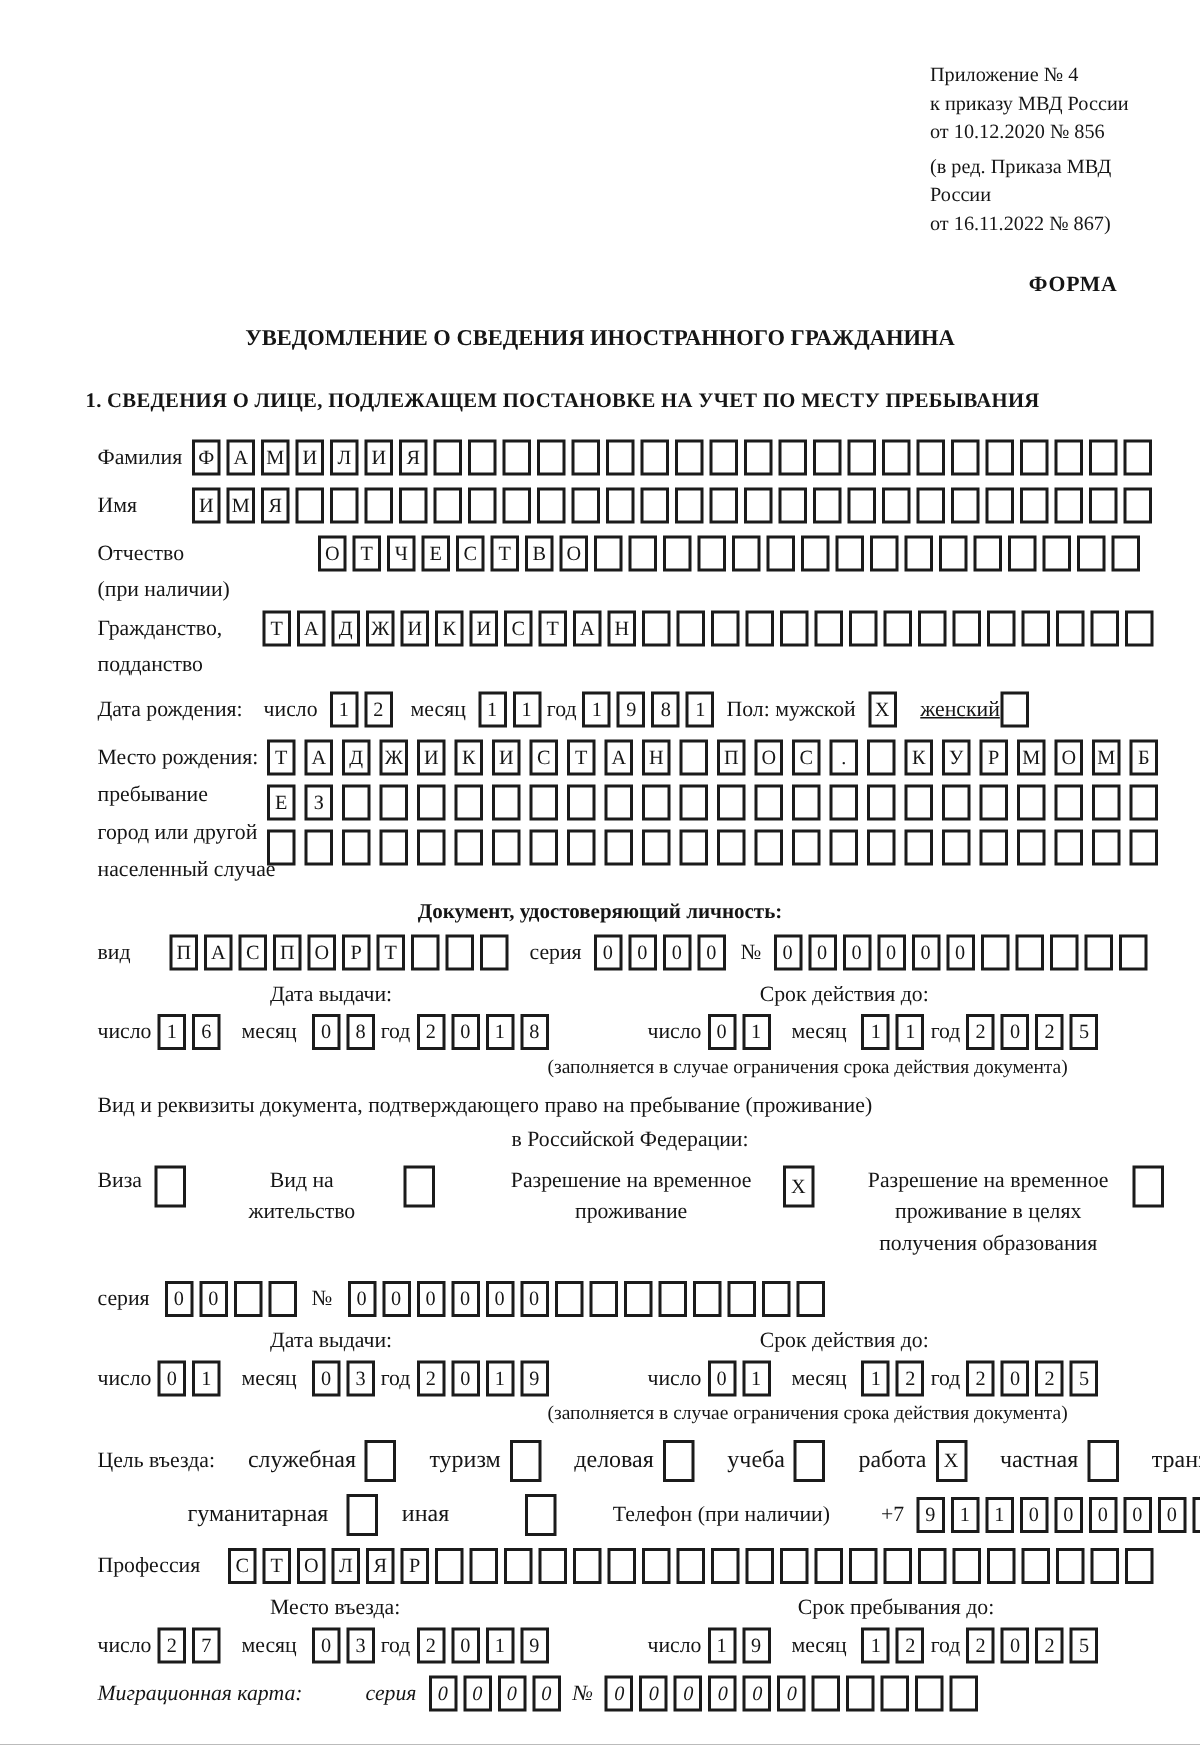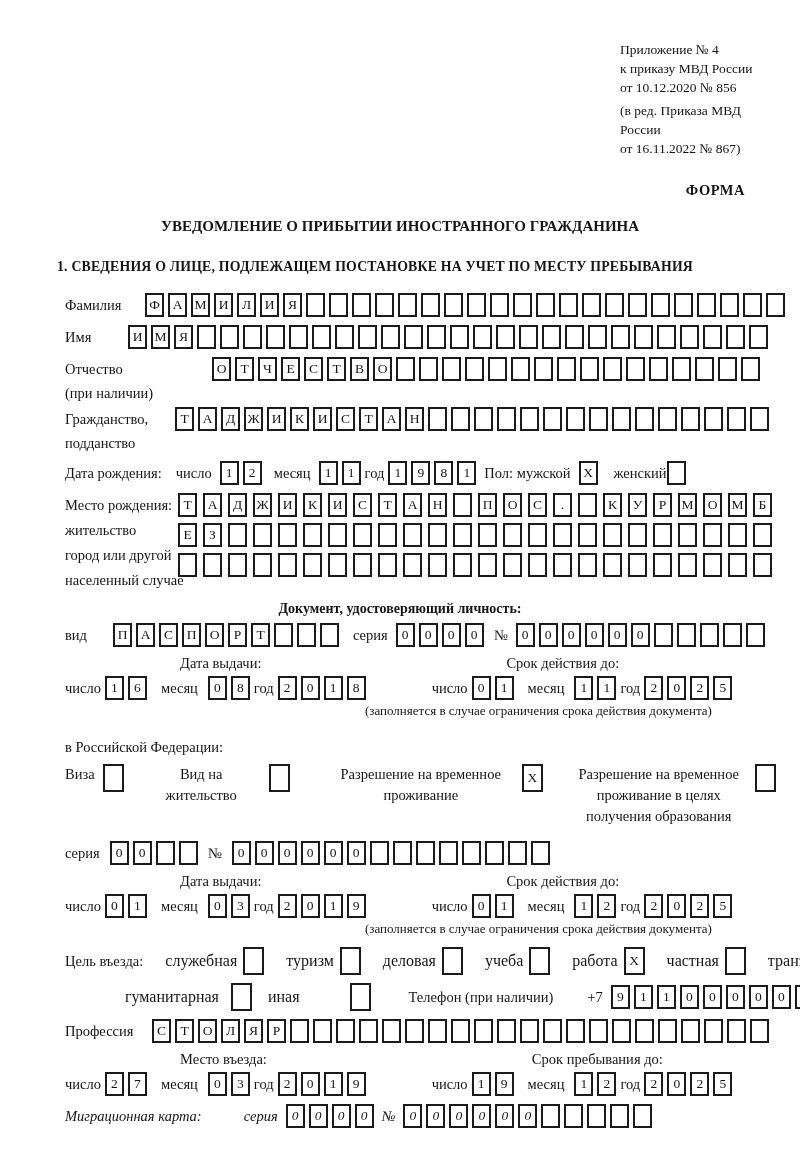--- a/index.html
+++ b/index.html
@@ -54,26 +54,26 @@
     <div>к приказу МВД России</div>
     <div>от 10.12.2020 № 856</div>
     <div class="gap"></div>
     <div>(в ред. Приказа МВД России</div>
     <div>от 16.11.2022 № 867)</div>
   </div>
 
   <div class="forma">ФОРМА</div>
 
   <div class="title">
-    <div>УВЕДОМЛЕНИЕ О ПРИБЫТИИ ИНОСТРАННОГО ГРАЖДАНИНА</div>
+    <div>УВЕДОМЛЕНИЕ О СВЕДЕНИЯ ИНОСТРАННОГО ГРАЖДАНИНА</div>
   </div>
 
   <div class="section">1. СВЕДЕНИЯ О ЛИЦЕ, ПОДЛЕЖАЩЕМ ПОСТАНОВКЕ НА УЧЕТ ПО МЕСТУ ПРЕБЫВАНИЯ</div>
 
-  <div class="row" style="margin-top:18px;gap:17px;">
+  <div class="row" style="margin-top:18px;">
     <span class="lbl" style="width:63px;">Фамилия</span>
     <span class="cells">
         <span class="cell">Ф</span>
         <span class="cell">А</span>
         <span class="cell">М</span>
         <span class="cell">И</span>
         <span class="cell">Л</span>
         <span class="cell">И</span>
         <span class="cell">Я</span>
         <span class="cell"></span>
@@ -218,30 +218,30 @@
     <span class="cells">
         <span class="cell">1</span>
         <span class="cell">9</span>
         <span class="cell">8</span>
         <span class="cell">1</span>
       </span>
     <span class="sub" style="margin-left:4px;margin-right:8px;">Пол: мужской</span>
     <span class="cells">
         <span class="cell">X</span>
       </span>
-    <span class="sub" style="margin-left:12px;margin-right:0;">женский</span>
+    <span class="sub" style="margin-left:12px;margin-right:0;text-decoration:underline;">женский</span>
     <span class="cells">
         <span class="cell"></span>
       </span>
   </div>
 
   <div class="rowtop" style="margin-top:8px;">
     <span class="lblcol" style="width:113px;line-height:25px;">
       <span>Место рождения:</span>
-      <span>жительство</span>
+      <span>пребывание</span>
       <span>город или другой</span>
       <span>населенный случае</span>
     </span>
     <span class="colstack">
       <span class="cells wide">
           <span class="cell">Т</span>
           <span class="cell">А</span>
           <span class="cell">Д</span>
           <span class="cell">Ж</span>
           <span class="cell">И</span>
@@ -394,21 +394,22 @@
     <span class="sub" style="margin-right:4px;">год</span>
     <span class="cells">
         <span class="cell">2</span>
         <span class="cell">0</span>
         <span class="cell">2</span>
         <span class="cell">5</span>
       </span>
   </div>
   <div class="note" style="margin-left:300px;">(заполняется в случае ограничения срока действия документа)</div>
 
-  <div class="lbl" style="margin-top:20px;">в Российской Федерации:</div>
+  <div class="lbl" style="margin-top:10px;">Вид и реквизиты документа, подтверждающего право на пребывание (проживание)</div>
+  <div class="lbl" style="margin-top:6px;text-align:center;">в Российской Федерации:</div>
 
   <div class="permits">
     <span class="permit">
       <span class="txt">Виза</span>
       <span class="cells cb">
           <span class="cell"></span>
         </span>
     </span>
     <span class="permit" style="margin-left:14px;">
       <span class="txt">Вид на жительство</span>

